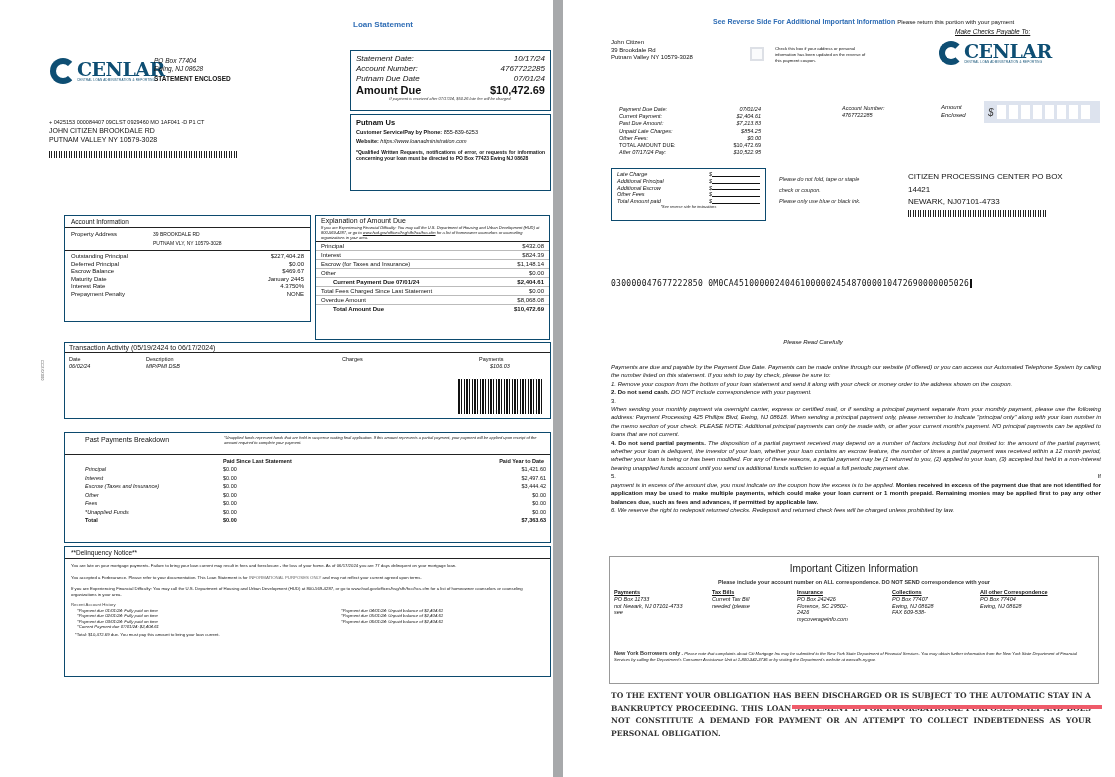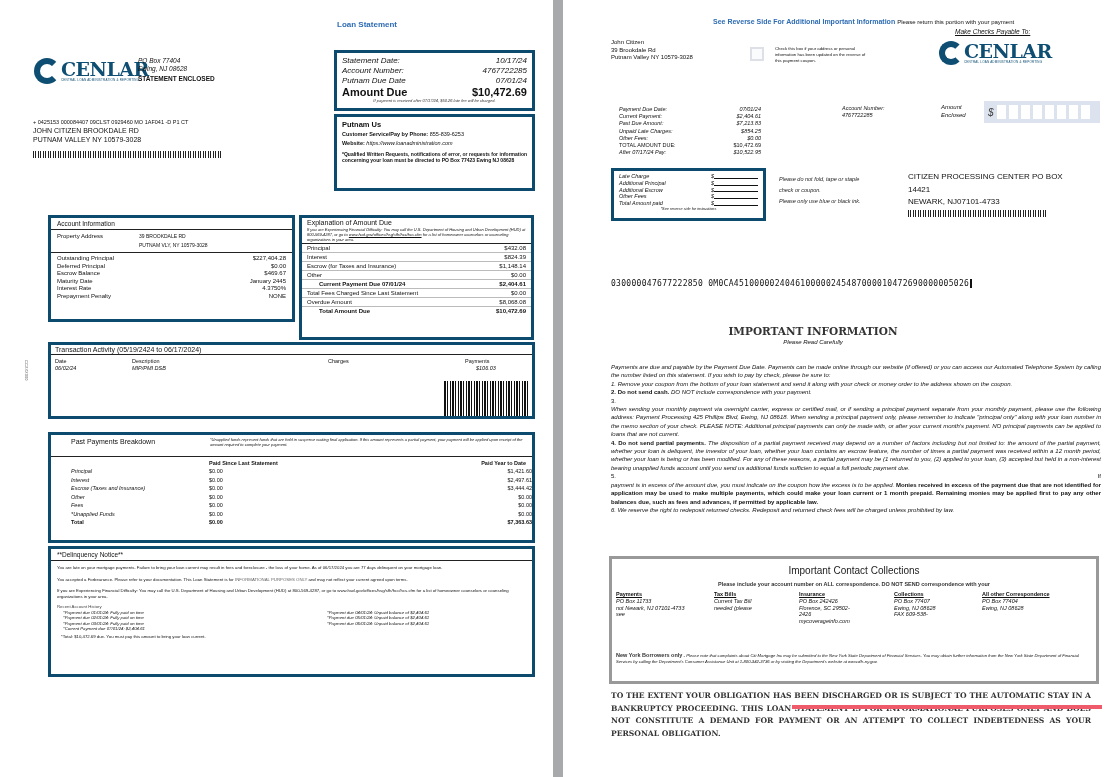--- a/index.html
+++ b/index.html
@@ -1,23 +1,23 @@
 <!DOCTYPE html>
 <html><head>
 <meta charset="utf-8">
 <style>
   * { box-sizing: border-box; margin: 0; padding: 0; }
   body { width: 1115px; height: 777px; background: #fff; position: relative; overflow: hidden;
          font-family: "Liberation Sans", sans-serif; color: #111; }
   .page { position: absolute; top: 0; height: 777px; background: #fff; }
-  #page1 { left: 0; width: 617px; }
+  #page1 { left: 16px; width: 617px; }
   #page2 { left: 563px; width: 552px; }
   #divider { position: absolute; left: 553px; top: 0; width: 10px; height: 777px; background: #a7a9ab; }
   .abs { position: absolute; }
-  .box { position: absolute; border: 3px solid #0c4a6e; }
+  .box { position: absolute; border: 1px solid #0c4a6e; }
   .ital { font-style: italic; }
   .bold { font-weight: bold; }
   .row { display: flex; justify-content: space-between; }
   .tiny { font-size: 5px; line-height: 6px; }
   .blue { color: #2f6db5; }
   .logo { display: flex; align-items: center; }
   .logo .c { width: 26px; height: 26px; border-radius: 50%; border: 6px solid #0e4e73; border-right-color: transparent; margin-right: 1px; }
   .logo .word { color: #0e4e73; font-family: "DejaVu Serif", serif; font-weight: bold; font-size: 19px; letter-spacing: -0.5px; line-height: 18px; }
   .logo .tag { font-size: 3px; color: #0e4e73; letter-spacing: 0.2px; }
   .barcode-sm { height: 7px; background: repeating-linear-gradient(90deg,#222 0 1px,#fff 1px 2px,#222 2px 3px,#fff 3px 5px); }
@@ -365,40 +365,39 @@
 
   <div class="abs" style="left:345px;top:171px;font-size:8px;line-height:12.5px;">
     <div>CITIZEN  PROCESSING CENTER  PO BOX</div>
     <div>14421</div>
     <div>NEWARK, NJ07101-4733</div>
     <div class="barcode-sm" style="width:140px;margin-top:1px;"></div>
   </div>
 
   <div class="abs" style="left:48px;top:279px;font-size:8px;font-family:'DejaVu Sans Mono',monospace;letter-spacing:0.3px;border-right:2px solid #111;padding-right:1px;">030000047677222850 0M0CA4510000024046100000245487000010472690000005026</div>
 
-  <div class="abs serif bold" style="left:0;width:400px;top:325px;text-align:center;font-size:10.5px;padding-left:100px;color:#333;">IMPORTANT  INFORMATION</div>
   <div class="abs ital" style="left:0;width:400px;padding-left:100px;top:339px;text-align:center;font-size:6px;">Please  Read  Carefully</div>
 
   <div class="abs" style="left:48px;top:363px;width:490px;font-size:6px;line-height:8.4px;text-align:justify;">
     <div class="ital">Payments are due and payable by the Payment Due Date.  Payments can be made online through our website (if offered) or you can access our Automated  Telephone System by calling the number listed on this statement. If you wish to pay by check, please be sure to:</div>
     <div class="ital">1.   Remove your coupon from the bottom of your loan statement and send it along with your check or money order to the address shown on the coupon.</div>
     <div><span class="bold">2. Do not  send cash.</span><span class="ital">  DO NOT include correspondence with your payment.</span></div>
     <div>3.</div>
     <div class="ital">When sending your monthly payment via overnight carrier, express or certified mail, or if sending a principal payment separate from your monthly payment, please use the following address: Payment Processing 425 Phillips Blvd, Ewing, NJ 08618. When sending a principal payment only, please remember to indicate "principal only" along with your loan number in the memo section of your check. PLEASE NOTE: Additional principal payments can only be made with, or after your current month's payment. NO principal payments can be applied to loans that are not current.</div>
     <div><span class="bold">4.   Do not send partial payments.</span><span class="ital"> The disposition of a partial payment received may depend on a number of factors including but not limited to: the amount of the partial payment, whether your loan is deliquent, the investor of your loan, whether your loan contains an escrow feature, the number of times a partial payment was received within a 12 month period, whether your loan is being or has been modified.  For any of these reasons, a partial payment may be (1 returned to you, (2) applied to your loan, (3) accepted but held in a non-interest bearing unapplied funds account until you send us additional funds sufficien to equal a full periodic payment due.</span></div>
     <div class="row">
         <span>5.</span>
         <span>If</span>
       </div>
     <div><span class="ital">payment is in excess of the amount due, you must indicate on the coupon how the excess is to be applied.</span><span class="bold">  Monies received in excess of the payment due  that are not identified for application may be used to make multiple payments, which could make your loan current or 1 month prepaid. Remaining monies may be applied first to pay any other balances due, such as fees and advances, if permitted by applicable law.</span></div>
     <div class="ital">6. We reserve the right to redeposit returned checks.  Redeposit and returned check fees will be charged unless prohibited by law.</div>
   </div>
 
   <div class="box" style="left:46px;top:556px;width:490px;height:128px;border-color:#999;">
-    <div style="text-align:center;font-size:10px;margin-top:6px;color:#222;">Important Contact Collections</div>
+    <div style="text-align:center;font-size:10px;margin-top:6px;color:#222;">Important Citizen Information</div>
     <div class="bold" style="text-align:center;font-size:5.5px;margin-top:5px;color:#333;">Please  include  your  account  number  on ALL correspondence.   DO  NOT  SEND  correspondence   with your</div>
     <div id="contact-cols" style="display:flex;padding:4px 4px 0;font-size:5.5px;line-height:6.8px;">
         <div style="width: 98px;">
           <div class="bold u">Payments</div>
           <div class="ital">PO Box 11733</div>
           <div class="ital">not Newark, NJ 07101-4733</div>
           <div class="ital">see</div>
         </div>
         <div style="width: 85px;">
           <div class="bold u">Tax Bills</div>

